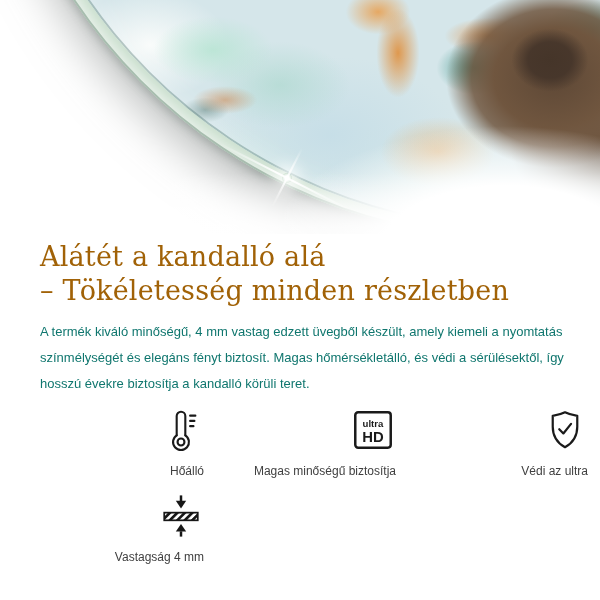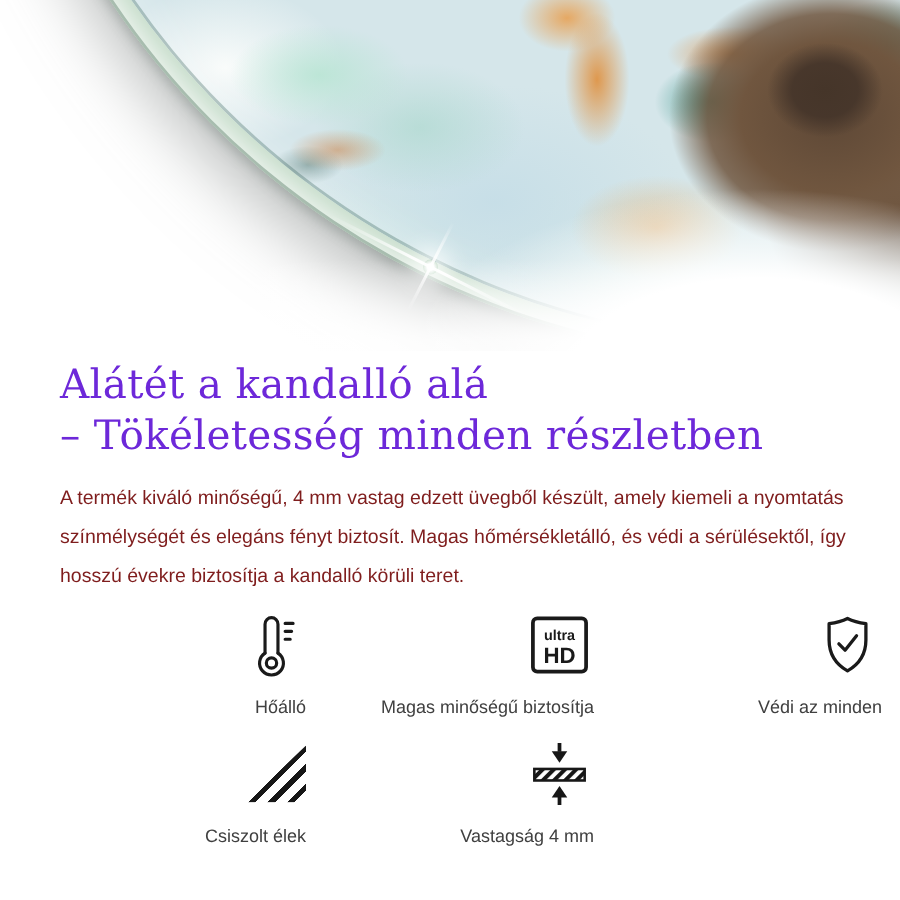--- a/index.html
+++ b/index.html
@@ -62,25 +62,25 @@
     background:linear-gradient(90deg, rgba(255,255,255,0), rgba(255,255,255,0.9) 45%, rgba(255,255,255,0.9) 55%, rgba(255,255,255,0));
     transform:rotate(-63deg); border-radius:2px; }
   .sparkle .core { width:10px; height:10px; left:-5px; top:-5px; border-radius:50%;
     background:radial-gradient(circle, #fff 0 30%, rgba(255,255,255,0) 70%);
     box-shadow:0 0 16px 7px rgba(255,255,255,0.9); }
 
   
   .content { padding:0 40px; }
 
   h1 { margin-top:6px; font-family:"DejaVu Serif","Liberation Serif",serif;
-       font-weight:400; font-size:27px; line-height:34px; color:#6d28d9;
+       font-weight:400; font-size:27px; line-height:34px; color:#a16207;
        letter-spacing:0.2px; }
   h1 span { display:block; }
 
-  .desc { margin-top:11px; font-size:13px; line-height:26px; color:#7f1d1d; }
+  .desc { margin-top:11px; font-size:13px; line-height:26px; color:#0f766e; }
   .desc span { display:block; white-space:nowrap; }
 
   
   .features { margin:10px -28px 0; display:grid;
               grid-template-columns:repeat(3, 1fr); row-gap:14px; }
   .feature { display:flex; flex-direction:column; align-items:flex-end; }
   .icon-box { height:46px; display:flex; align-items:center; justify-content:center; }
   .feature .label { margin-top:11px; font-size:12px; line-height:15px; color:#404040; text-align:center; }
 
   .stripes-shape { width:40px; height:38px;
@@ -140,30 +140,24 @@
       <div class="label">Magas minőségű biztosítja</div>
     </div>
 
     <div class="feature">
       <div class="icon-box">
         <svg viewBox="0 0 48 48" width="46" height="46" fill="none" stroke="#1a1a1a" stroke-width="2.3" stroke-linecap="round" stroke-linejoin="round">
           <path d="M24 5.5 C27.5 7.3 32.5 8.6 36.8 9.2 V20.5 C36.8 30.2 31.7 37.6 24 42 C16.3 37.6 11.2 30.2 11.2 20.5 V9.2 C15.5 8.6 20.5 7.3 24 5.5 Z"></path>
           <path d="M18 23.2 L22.3 27.6 L30.3 17.6"></path>
         </svg>
       </div>
-      <div class="label">Védi az minden</div>
+      <div class="label">Védi az ultra</div>
     </div>
 
 
-    <div class="feature">
-      <div class="icon-box">
-        <i class="stripes-shape"></i>
-      </div>
-      <div class="label">Csiszolt élek</div>
-    </div>
 
     <div class="feature">
       <div class="icon-box">
         <svg viewBox="0 0 48 48" width="46" height="46">
           <defs>
             <pattern id="hatch" width="5.5" height="5.5" patternUnits="userSpaceOnUse" patternTransform="rotate(45)">
               <rect width="2.8" height="5.5" fill="#171717"></rect>
             </pattern>
           </defs>
           <rect x="6.5" y="20.5" width="35" height="8" fill="url(#hatch)" stroke="#171717" stroke-width="1.8"></rect>

